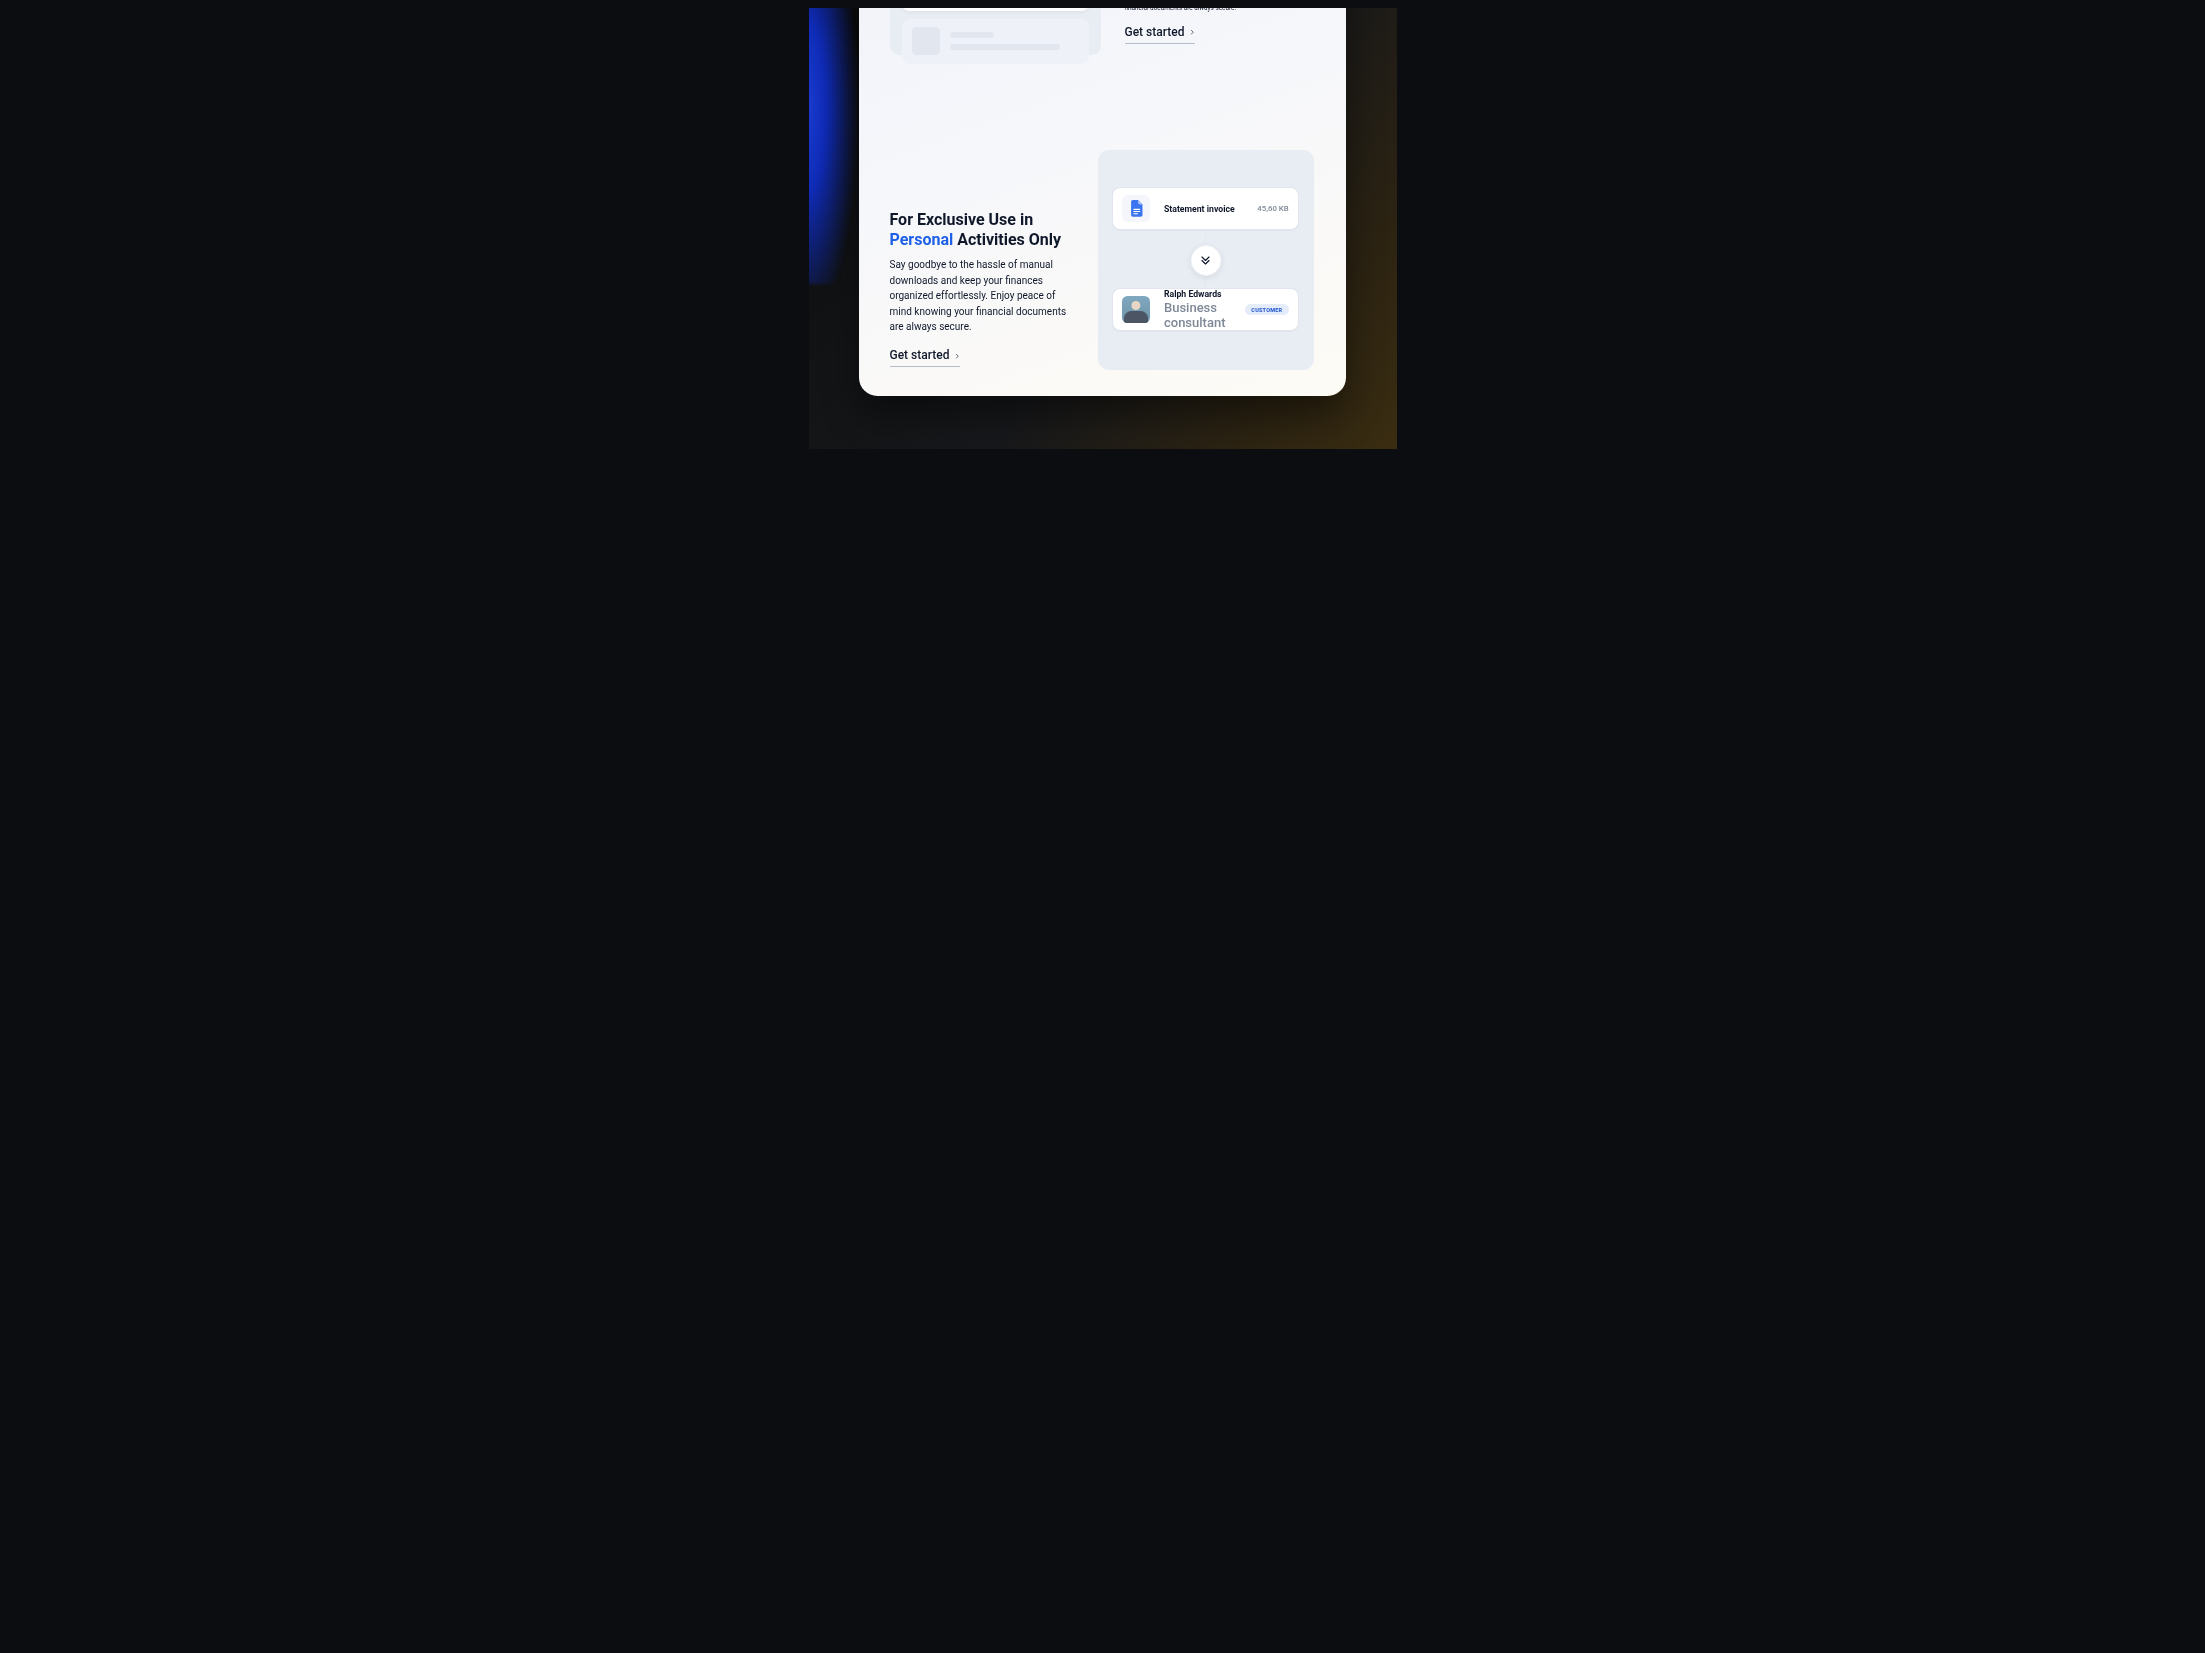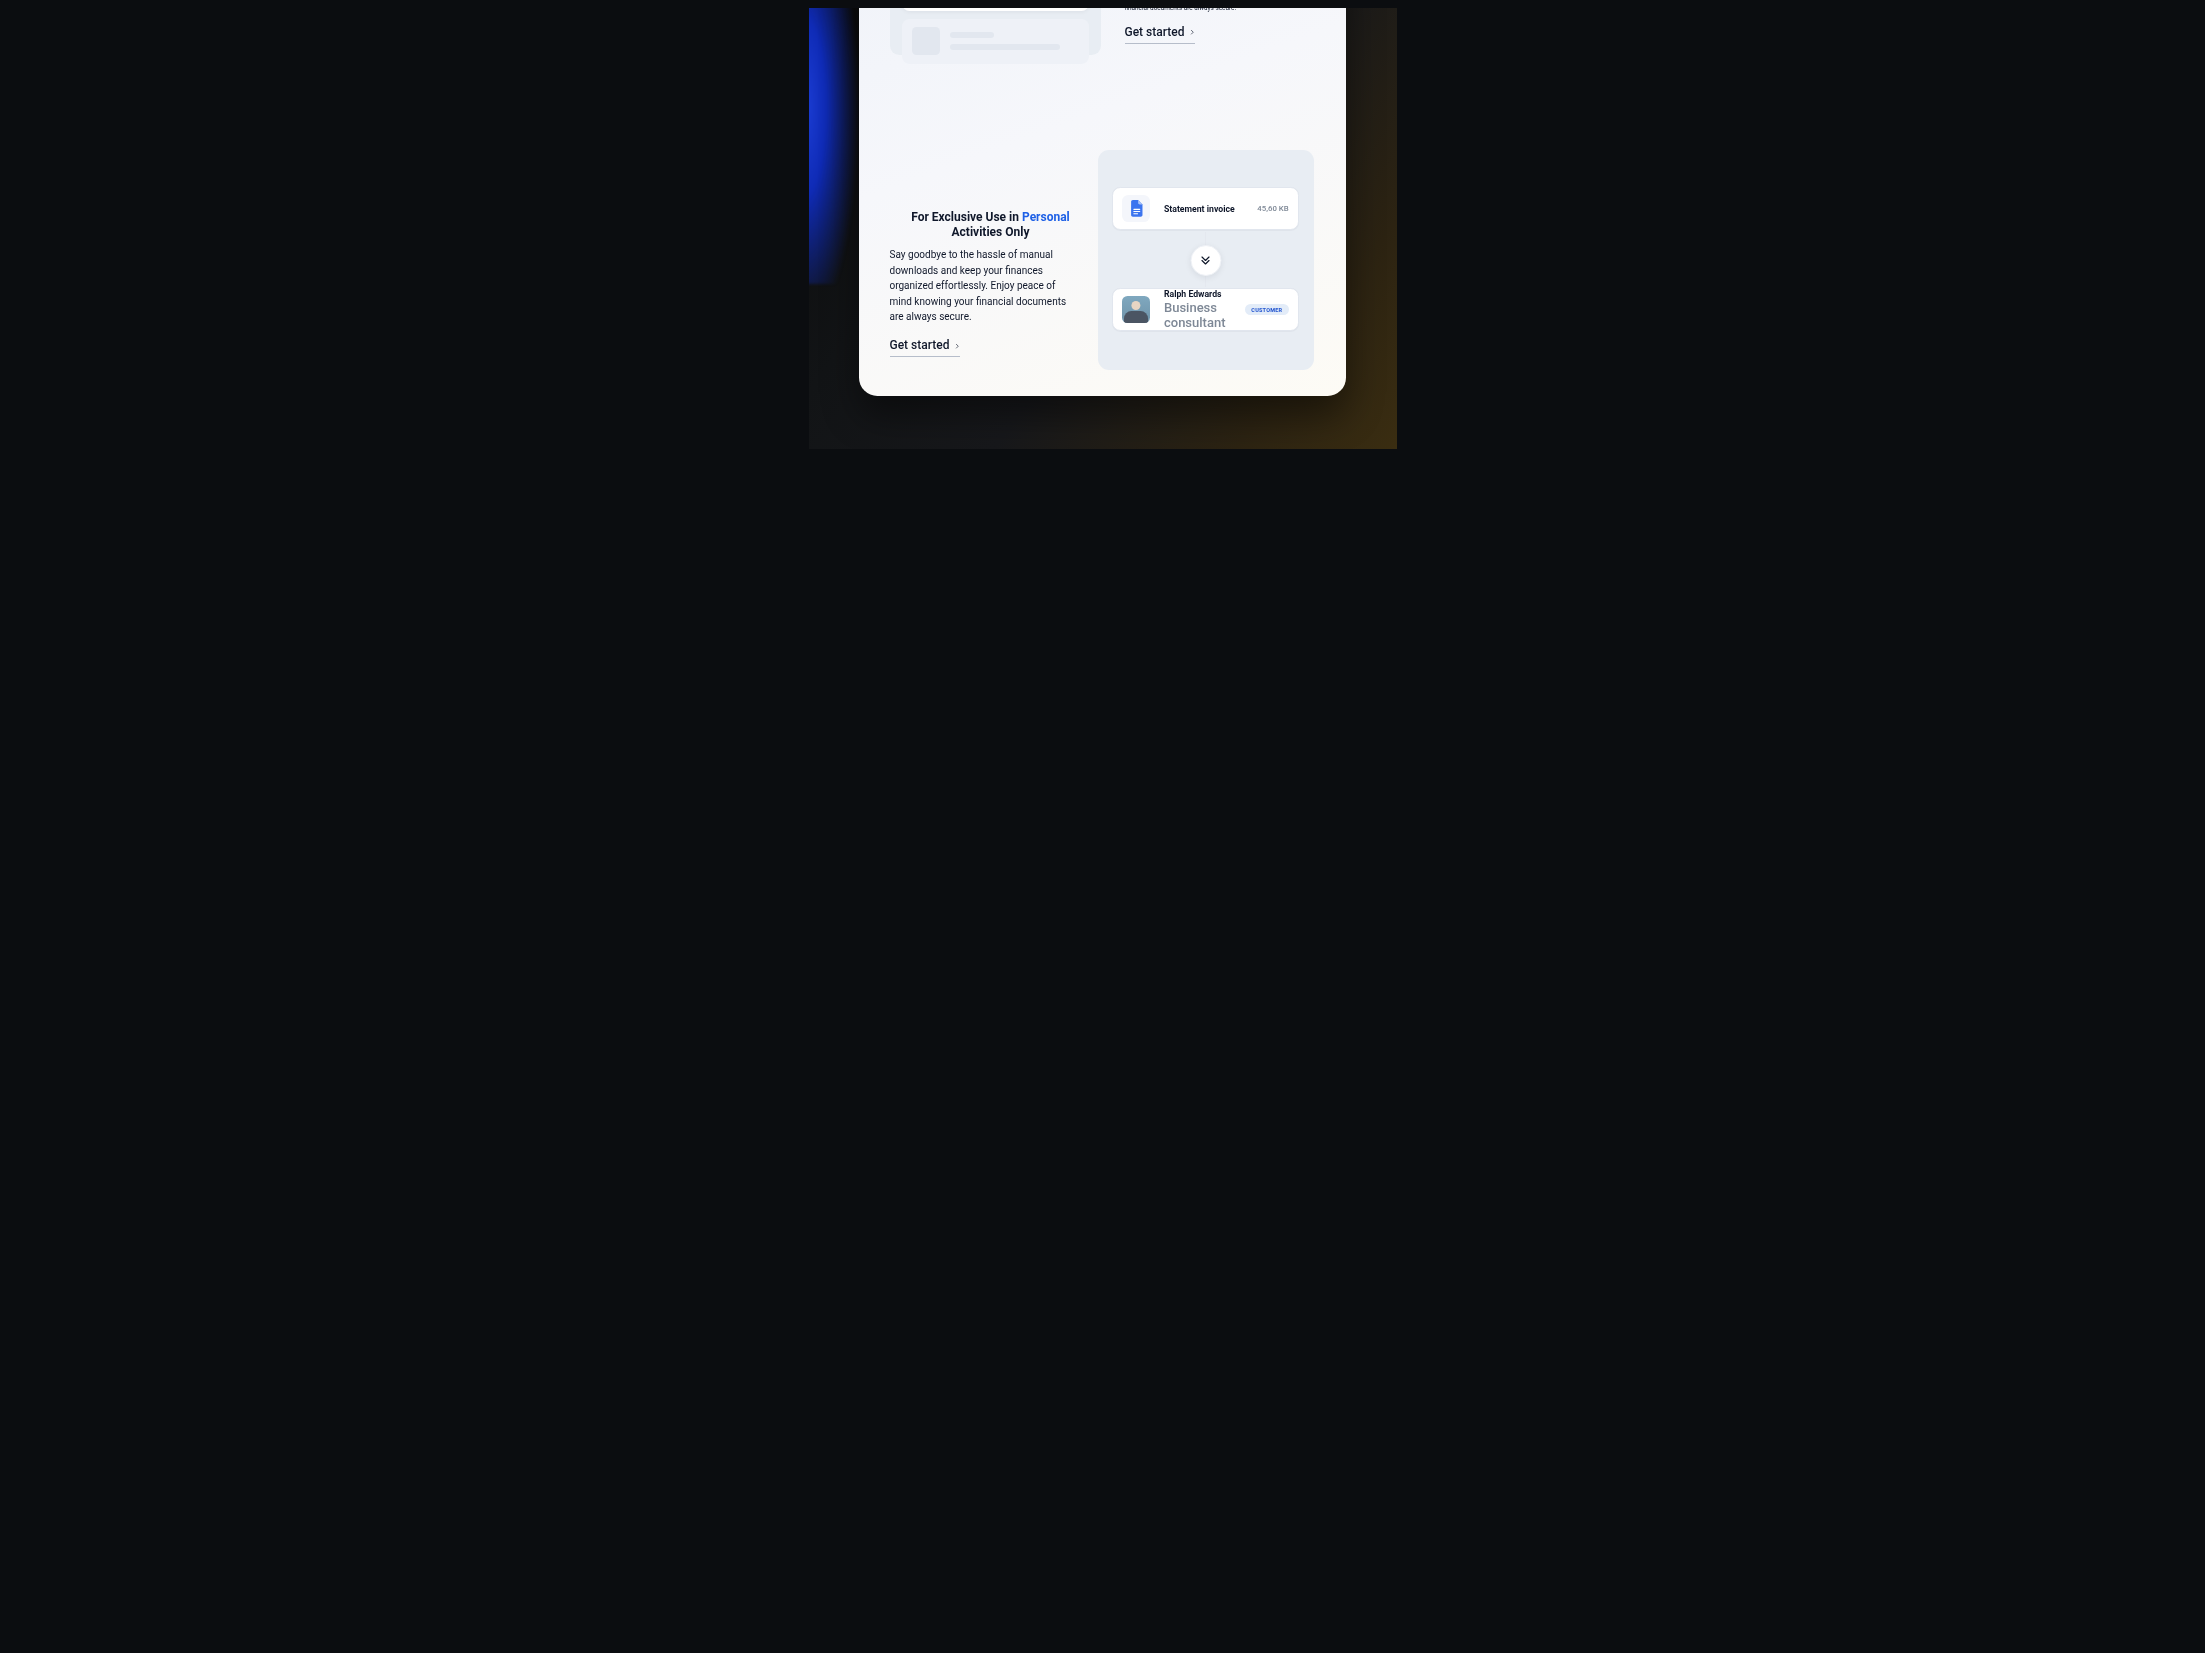--- a/index.html
+++ b/index.html
@@ -91,21 +91,21 @@
     border-bottom:0.5px solid #b6bdca;
     cursor:pointer;
   }
   .ghost-link svg{width:6.4px;height:6.4px;}
 
   
   .row-left{
     position:absolute;top:257px;left:31px;width:202px;
   }
   h2.heading{
-    font-size:12px;line-height:1.25;font-weight:700;margin:0 0 7.4px 0;color:var(--ink);text-align:center;
+    font-size:16px;line-height:1.25;font-weight:700;margin:0 0 7.4px 0;color:var(--ink);
   }
   h2.heading .accent{color:var(--blue);}
   .desc{font-size:10px;line-height:1.55;color:var(--ink);max-width:184px;margin:0 0 13px 0;}
 
   
   .panel-diag{
     position:absolute;top:197px;left:239px;width:216px;height:220px;
     background:var(--panel);
     border-radius:11px;
   }

